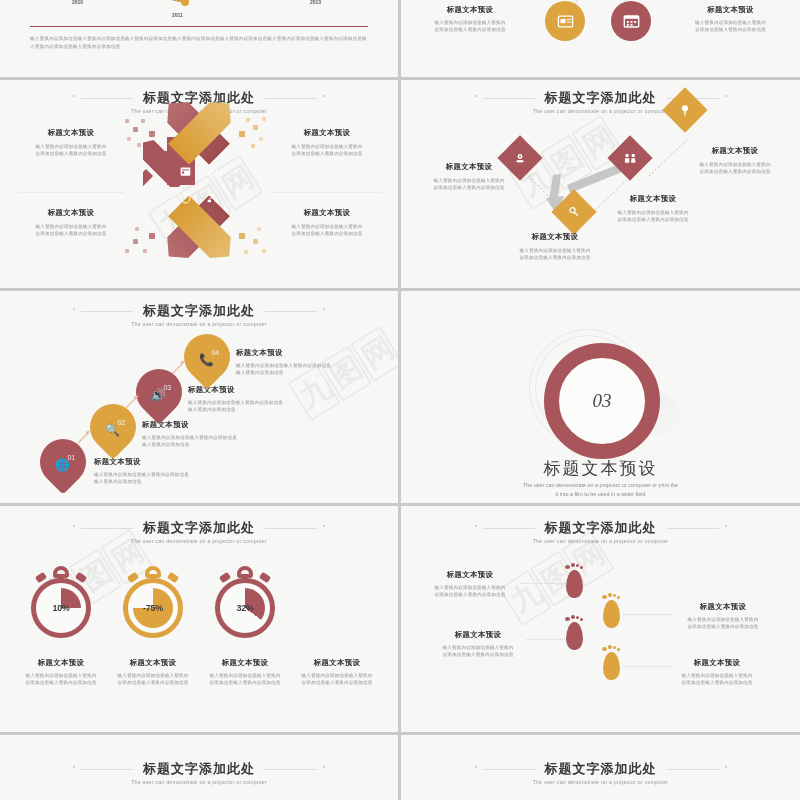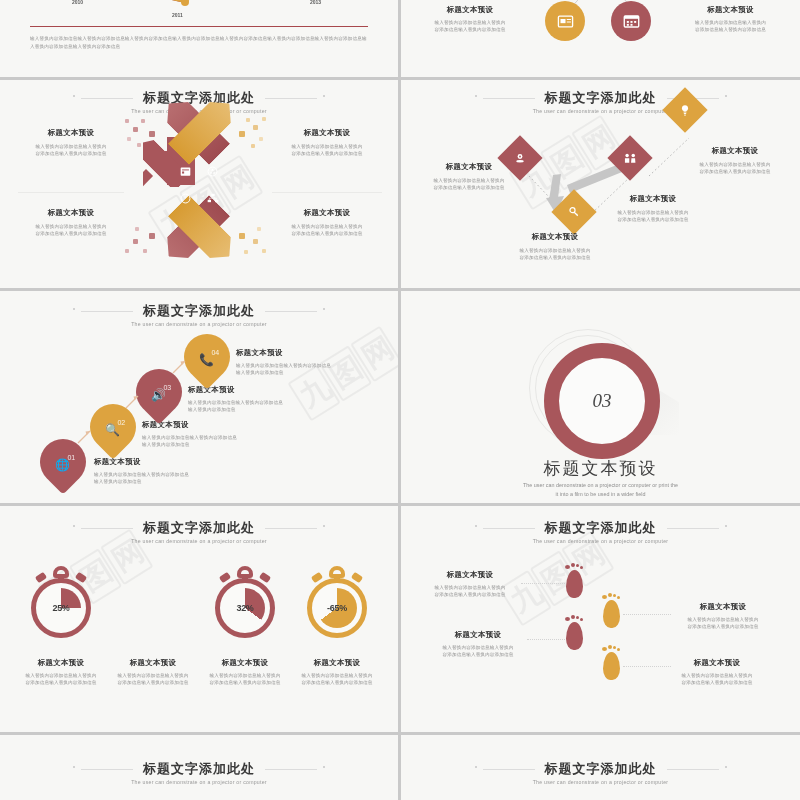--- a/index.html
+++ b/index.html
@@ -433,43 +433,43 @@
   </div>
   <div class="wm" style="left:40px;top:48px;"><span>九</span><span>图</span><span>网</span></div>
 
   <div class="sw" style="left:26px;top:58px;">
     <div class="swcrown" style="border-color:#a8565b;"></div>
         <div class="swstem" style="background:#a8565b;"></div>
     <div class="swear" style="left:10px;background:#a8565b;transform:rotate(-35deg);"></div>
     <div class="swear" style="right:10px;background:#a8565b;transform:rotate(35deg);"></div>
     <div class="swface" style="border-color:#a8565b;"></div>
     <div class="wedge" style="background:conic-gradient(from 0deg,#a8565b 0deg 90deg,transparent 90deg 360deg);"></div>
-    <div class="swpct">25%</div>
-  </div>
-
+    <div class="swpct">10%</div>
+  </div>
+
+  <div class="sw" style="left:118px;top:58px;">
+    <div class="swcrown" style="border-color:#dda33f;"></div>
+        <div class="swstem" style="background:#dda33f;"></div>
+    <div class="swear" style="left:10px;background:#dda33f;transform:rotate(-35deg);"></div>
+    <div class="swear" style="right:10px;background:#dda33f;transform:rotate(35deg);"></div>
+    <div class="swface" style="border-color:#dda33f;"></div>
+    <div class="wedge" style="background:conic-gradient(from 0deg,#dda33f 0deg 270deg,transparent 270deg 360deg);"></div>
+    <div class="swpct">-75%</div>
+  </div>
 
   <div class="sw" style="left:210px;top:58px;">
     <div class="swcrown" style="border-color:#a8565b;"></div>
         <div class="swstem" style="background:#a8565b;"></div>
     <div class="swear" style="left:10px;background:#a8565b;transform:rotate(-35deg);"></div>
     <div class="swear" style="right:10px;background:#a8565b;transform:rotate(35deg);"></div>
     <div class="swface" style="border-color:#a8565b;"></div>
     <div class="wedge" style="background:conic-gradient(from 0deg,#a8565b 0deg 126deg,transparent 126deg 360deg);"></div>
     <div class="swpct">32%</div>
   </div>
 
-  <div class="sw" style="left:302px;top:58px;">
-    <div class="swcrown" style="border-color:#dda33f;"></div>
-        <div class="swstem" style="background:#dda33f;"></div>
-    <div class="swear" style="left:10px;background:#dda33f;transform:rotate(-35deg);"></div>
-    <div class="swear" style="right:10px;background:#dda33f;transform:rotate(35deg);"></div>
-    <div class="swface" style="border-color:#dda33f;"></div>
-    <div class="wedge" style="background:conic-gradient(from 0deg,#dda33f 0deg 234deg,transparent 234deg 360deg);"></div>
-    <div class="swpct">-65%</div>
-  </div>
 
   <div style="position:absolute;left:12px;top:152px;width:98px;" class="tcenter">
     <div class="ttl">标题文本预设</div>
     <div class="bdy" style="margin-top:4px;white-space:pre-line;">输入替换内容添加信息输入替换内
 容添加信息输入替换内容添加信息</div>
   </div>
   <div style="position:absolute;left:104px;top:152px;width:98px;" class="tcenter">
     <div class="ttl">标题文本预设</div>
     <div class="bdy" style="margin-top:4px;white-space:pre-line;">输入替换内容添加信息输入替换内
 容添加信息输入替换内容添加信息</div>

